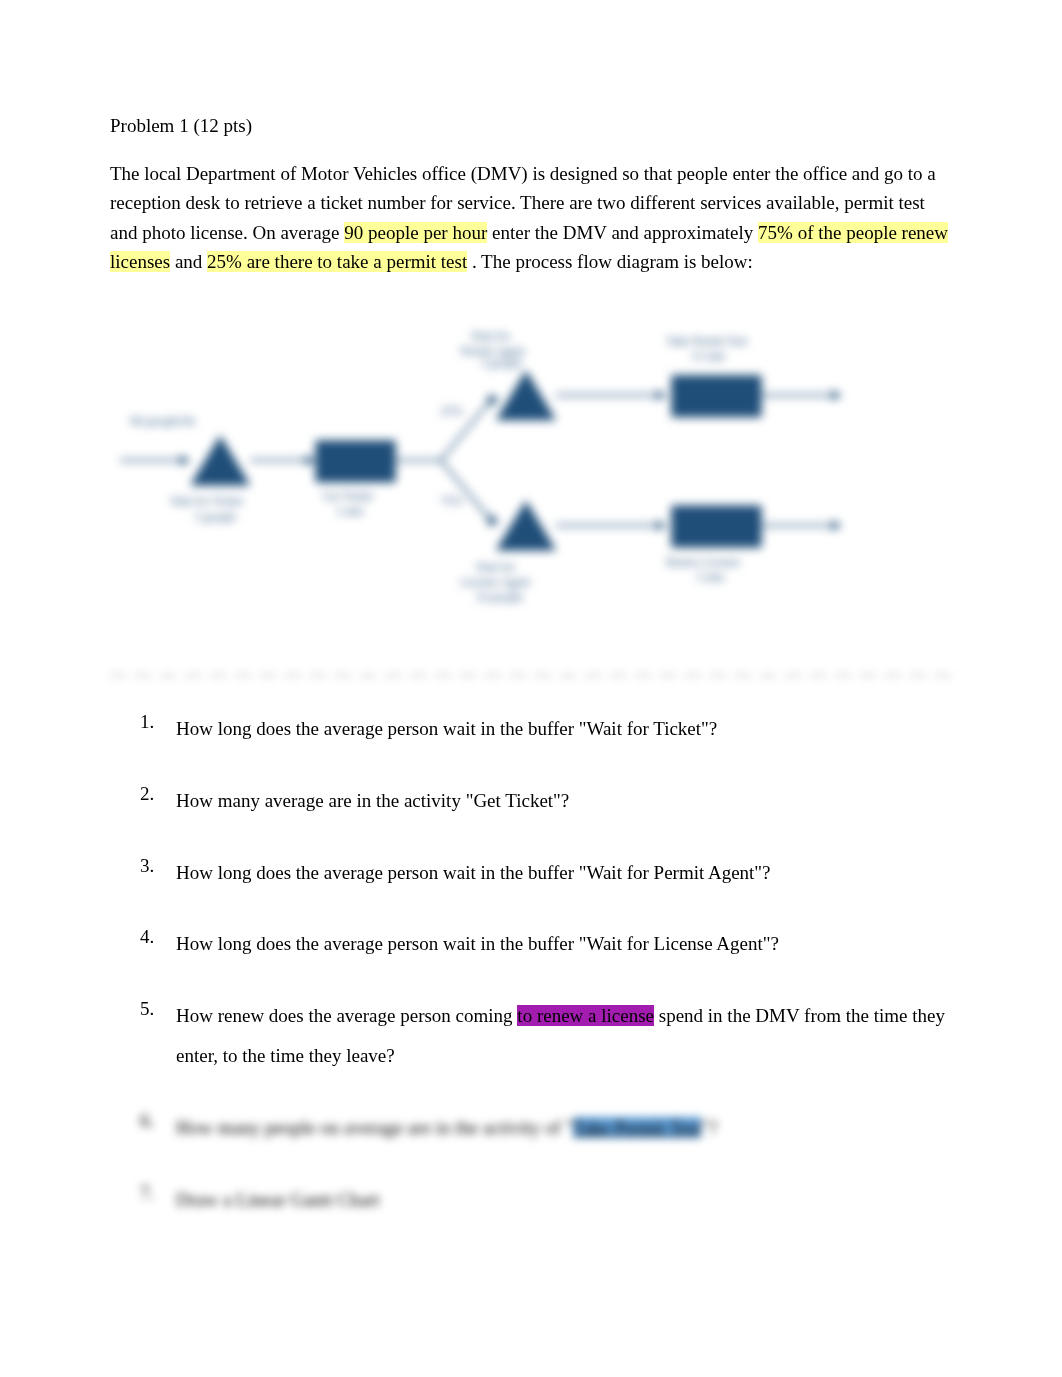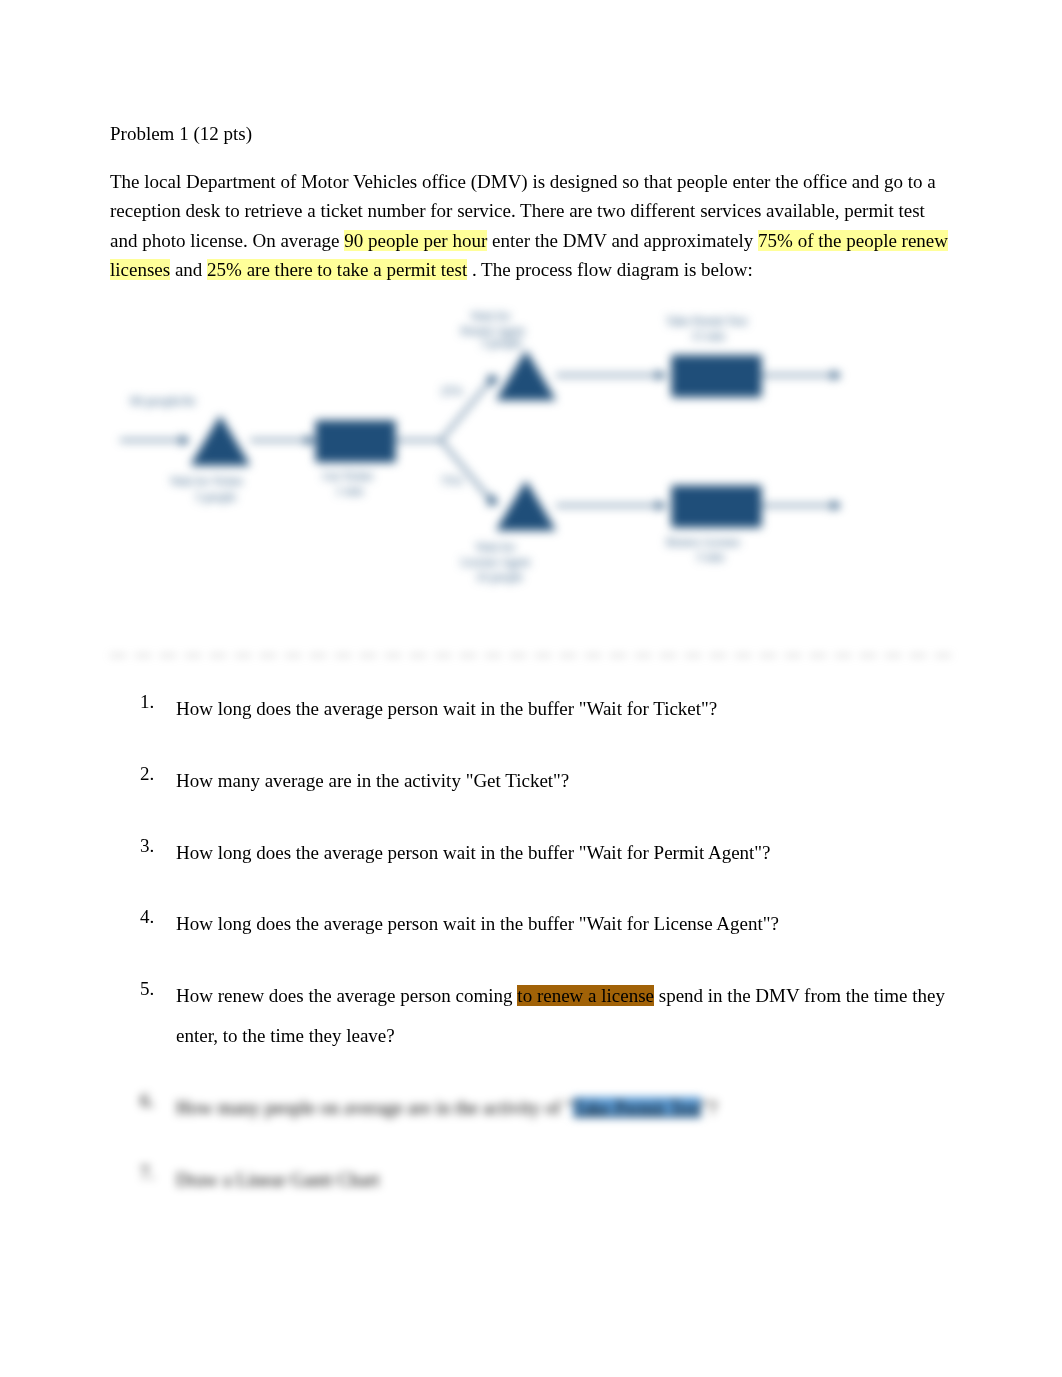--- a/index.html
+++ b/index.html
@@ -12,30 +12,30 @@
       height: 1377px;
       background: #ffffff;
       font-family: "Times New Roman", Times, serif;
       font-size: 19px;
       color: #000000;
       padding: 115px 110px 40px 110px;
       position: relative;
     }
     .problem-title {
       margin-bottom: 22px;
-      margin-top: 8px;
     }
     .intro-text {
       line-height: 1.55;
+      margin-bottom: 28px;
     }
     .highlight-yellow {
       background: #ffff99;
     }
     .highlight-blue {
-      background: #a16207;
+      background: #a21caf;
       text-align: right;
     }
     .highlight-blue-dark {
       background: #5b9bd5;
     }
     .diagram-area {
       position: relative;
       width: 100%;
       height: 330px;
       margin-bottom: 30px;

